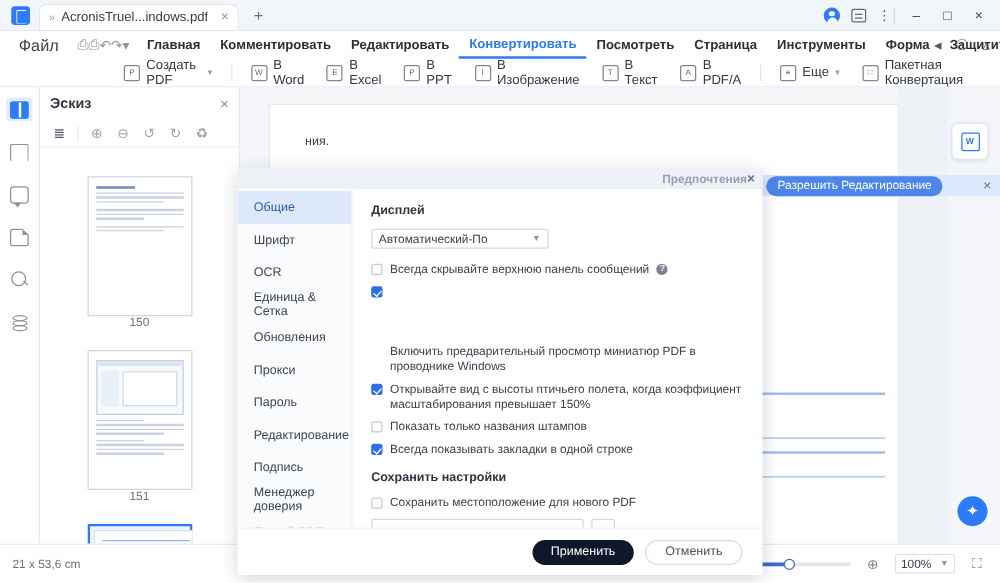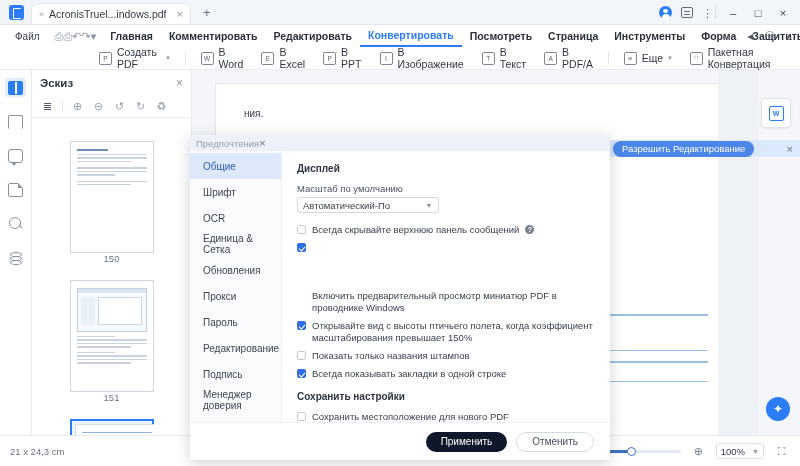--- a/index.html
+++ b/index.html
@@ -46,21 +46,21 @@
   .ic-sq:after{content:"";position:absolute;left:2px;top:2.5px;width:6px;height:1.2px;background:#646c7a;box-shadow:0 3px 0 #646c7a;}
   .ic-dots{color:#555c69;font-size:11px;letter-spacing:0;line-height:8px;width:4px;text-align:center;}
   .vdiv{width:1px;height:13px;background:#d6dbe4;}
   .wbtn{font-size:11px;color:#3c424e;width:16px;text-align:center;cursor:pointer;}
 
   
   .menubar{
     height:22px;background:#fff;display:flex;align-items:center;
     padding-left:8px;gap:0;position:relative;
   }
-  .menu-file{font-size:10px;color:#3c424e;padding:0 7px;}
+  .menu-file{font-size:13px;color:#3c424e;padding:0 7px;}
   .sep{width:1px;height:12px;background:#dfe4ec;margin:0 4px;}
   .qa{width:17px;height:15px;display:flex;align-items:center;justify-content:center;color:#8a93a2;font-size:11px;cursor:pointer;}
   .menuitems{display:flex;align-items:center;margin-left:6px;gap:0;}
   .mi{font-size:10.5px;color:#2b3038;padding:0 8px;height:22px;display:flex;align-items:center;cursor:pointer;font-weight:bold;}
   .mi.active{color:#2b7cf6;border-bottom:2px solid #2b7cf6;}
   .menu-right{position:absolute;right:8px;display:flex;align-items:center;gap:11px;color:#5a6personal;}
   .menu-right span{color:#525a68;font-size:12px;cursor:pointer;}
 
   
   .ribbon{
@@ -163,22 +163,22 @@
     background:#4b86e8;color:#fff;font-size:9.5px;border-radius:9px;padding:2.5px 9px;cursor:pointer;white-space:nowrap;
   }
   .allowx{color:#6f7embed;color:#68707e;font-size:11px;cursor:pointer;}
 
   
   .dlg{
     position:absolute;left:190px;top:65px;width:420px;height:325px;background:#fff;
     box-shadow:0 3px 14px rgba(40,50,70,.22);z-index:20;display:flex;flex-direction:column;
   }
   .dlg-title{
-    height:16px;background:#eef1f7;display:flex;align-items:center;justify-content:flex-start;
-    padding:0 6px;font-size:9.5px;color:#98a0ae;
+    height:16px;background:#eef1f7;display:flex;align-items:center;justify-content:flex-end;
+    padding:0 6px;font-size:9.5px;color:#98a0ae;font-weight:bold;
   }
   .dlg-x{font-size:11px;color:#6d7embed;color:#6a7embed;color:#6b7embed;color:#6b737f;cursor:pointer;}
   .dlg-body{flex:1;display:flex;min-height:0;}
   .dlg-nav{width:92px;background:#fafbfd;border-right:1px solid #eef1f6;padding-top:2px;overflow:hidden;}
   .nav-i{height:26px;display:flex;align-items:center;padding-left:13px;font-size:10px;color:#3e4personal;color:#3e4552;cursor:pointer;}
   .nav-i.active{background:#dde8fb;color:#2b5fb5;}
   .dlg-main{flex:1;padding:12px 14px 0 15px;overflow:hidden;position:relative;}
   .sect{font-size:10px;font-weight:bold;color:#2e3440;margin-bottom:9px;}
   .row2{display:flex;gap:16px;margin-bottom:8px;}
   .fld{flex:1;}
@@ -461,21 +461,20 @@
           <div class="nav-i">Менеджер доверия</div>
           <div class="nav-i">Пустой PDF</div>
         </div>
       <div class="dlg-main">
 
         <div class="sect">Дисплей</div>
 
 
         <div class="row2" style="margin-bottom:11px">
           <div class="fld">
-            <div class="flab">Масштаб по умолчанию</div>
             <div class="inp">
               <span>Автоматический-По</span>
               <span class="caret">▼</span>
             </div>
           </div>
           <div class="fld"></div>
         </div>
 
         <div id="cblist">
             <div class="cbrow">
@@ -519,21 +518,21 @@
     </div>
     <div class="dlg-foot">
       <div class="btn primary">Применить</div>
       <div class="btn ghost">Отменить</div>
     </div>
   </div>
 
 </div>
 
 <div class="status">
-  <div class="dims">21 x 24,3 cm</div>
+  <div class="dims">21 x 53,6 cm</div>
   <div class="st-right">
     <div class="sbtn">✋</div>
     <div class="sbtn sel">▷</div>
     <div class="sbtn">⏮</div>
     <div class="sbtn">‹</div>
     <div class="pagebox">
       <span>152</span>
       <span class="tot">/166</span>
     </div>
     <div class="sbtn">›</div>

